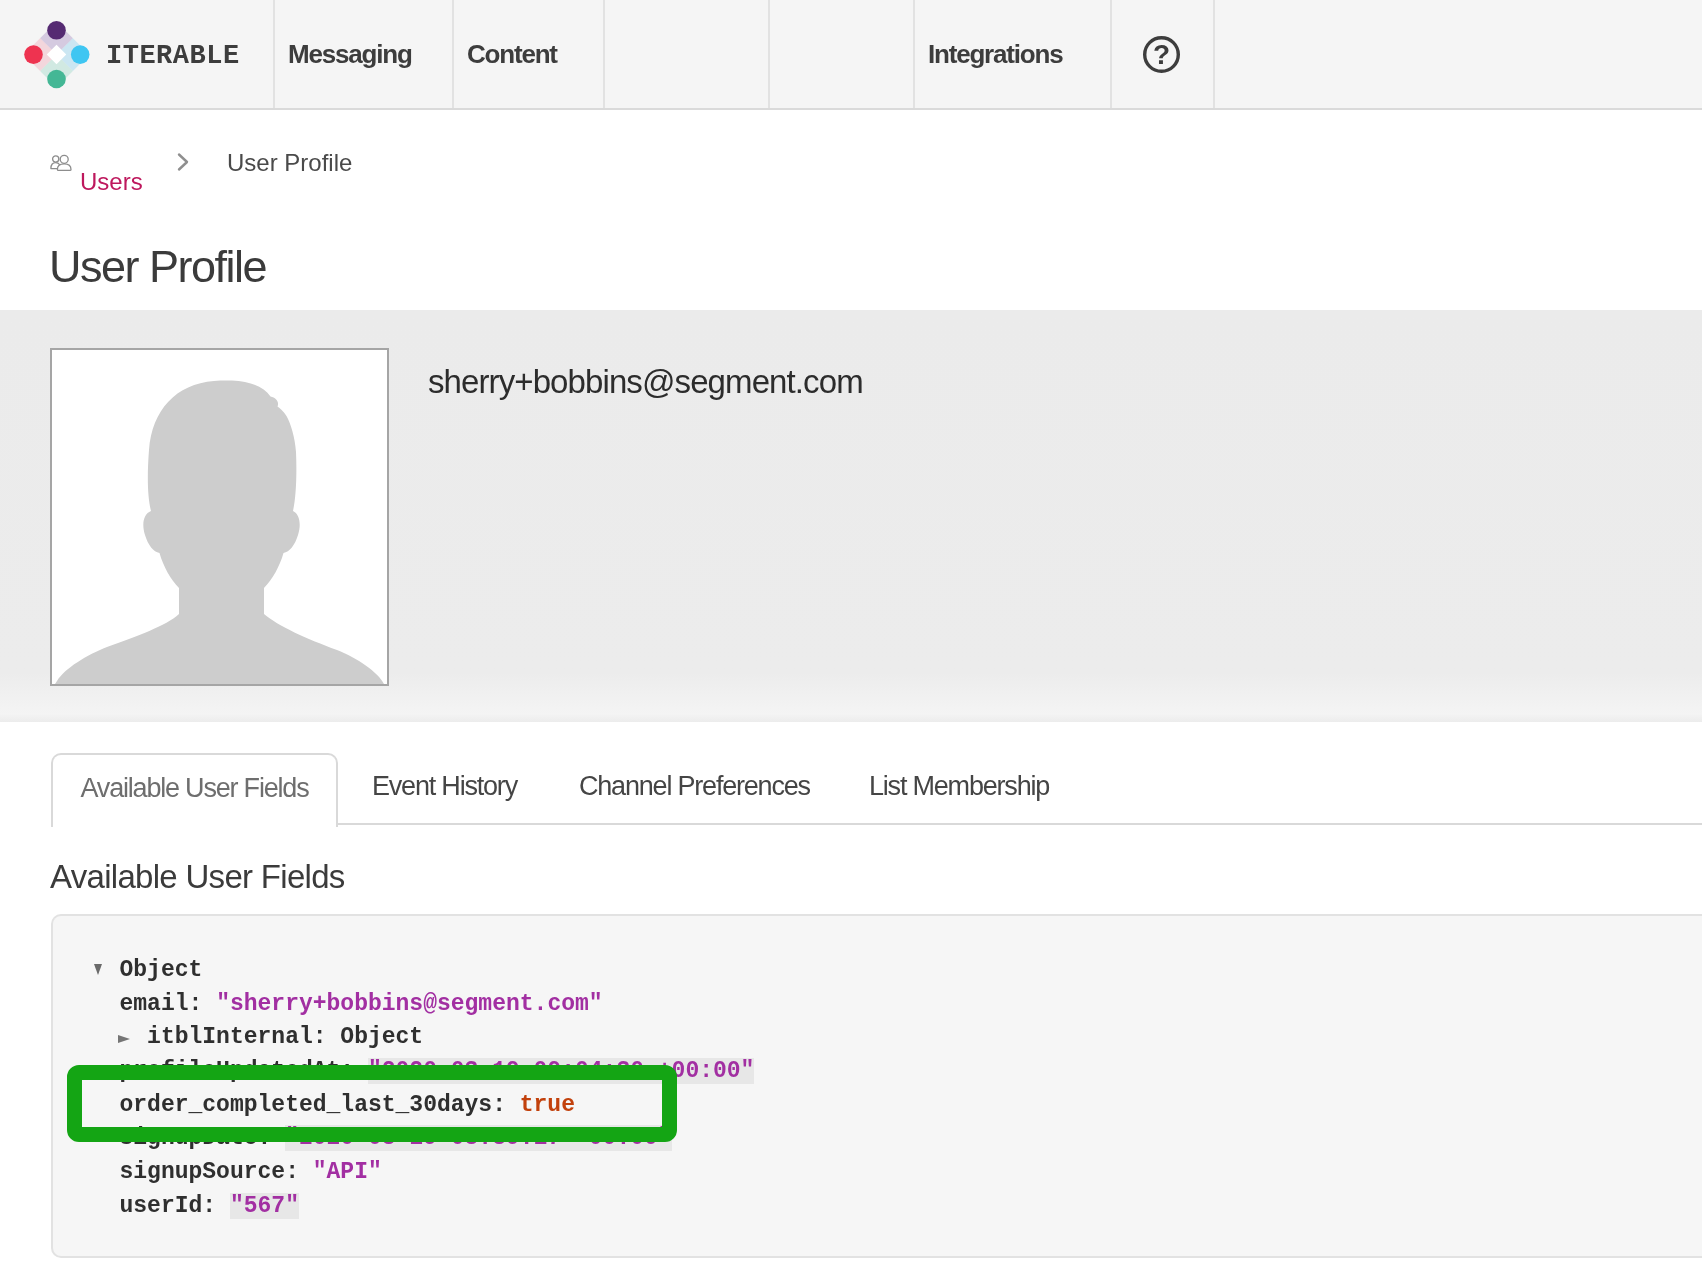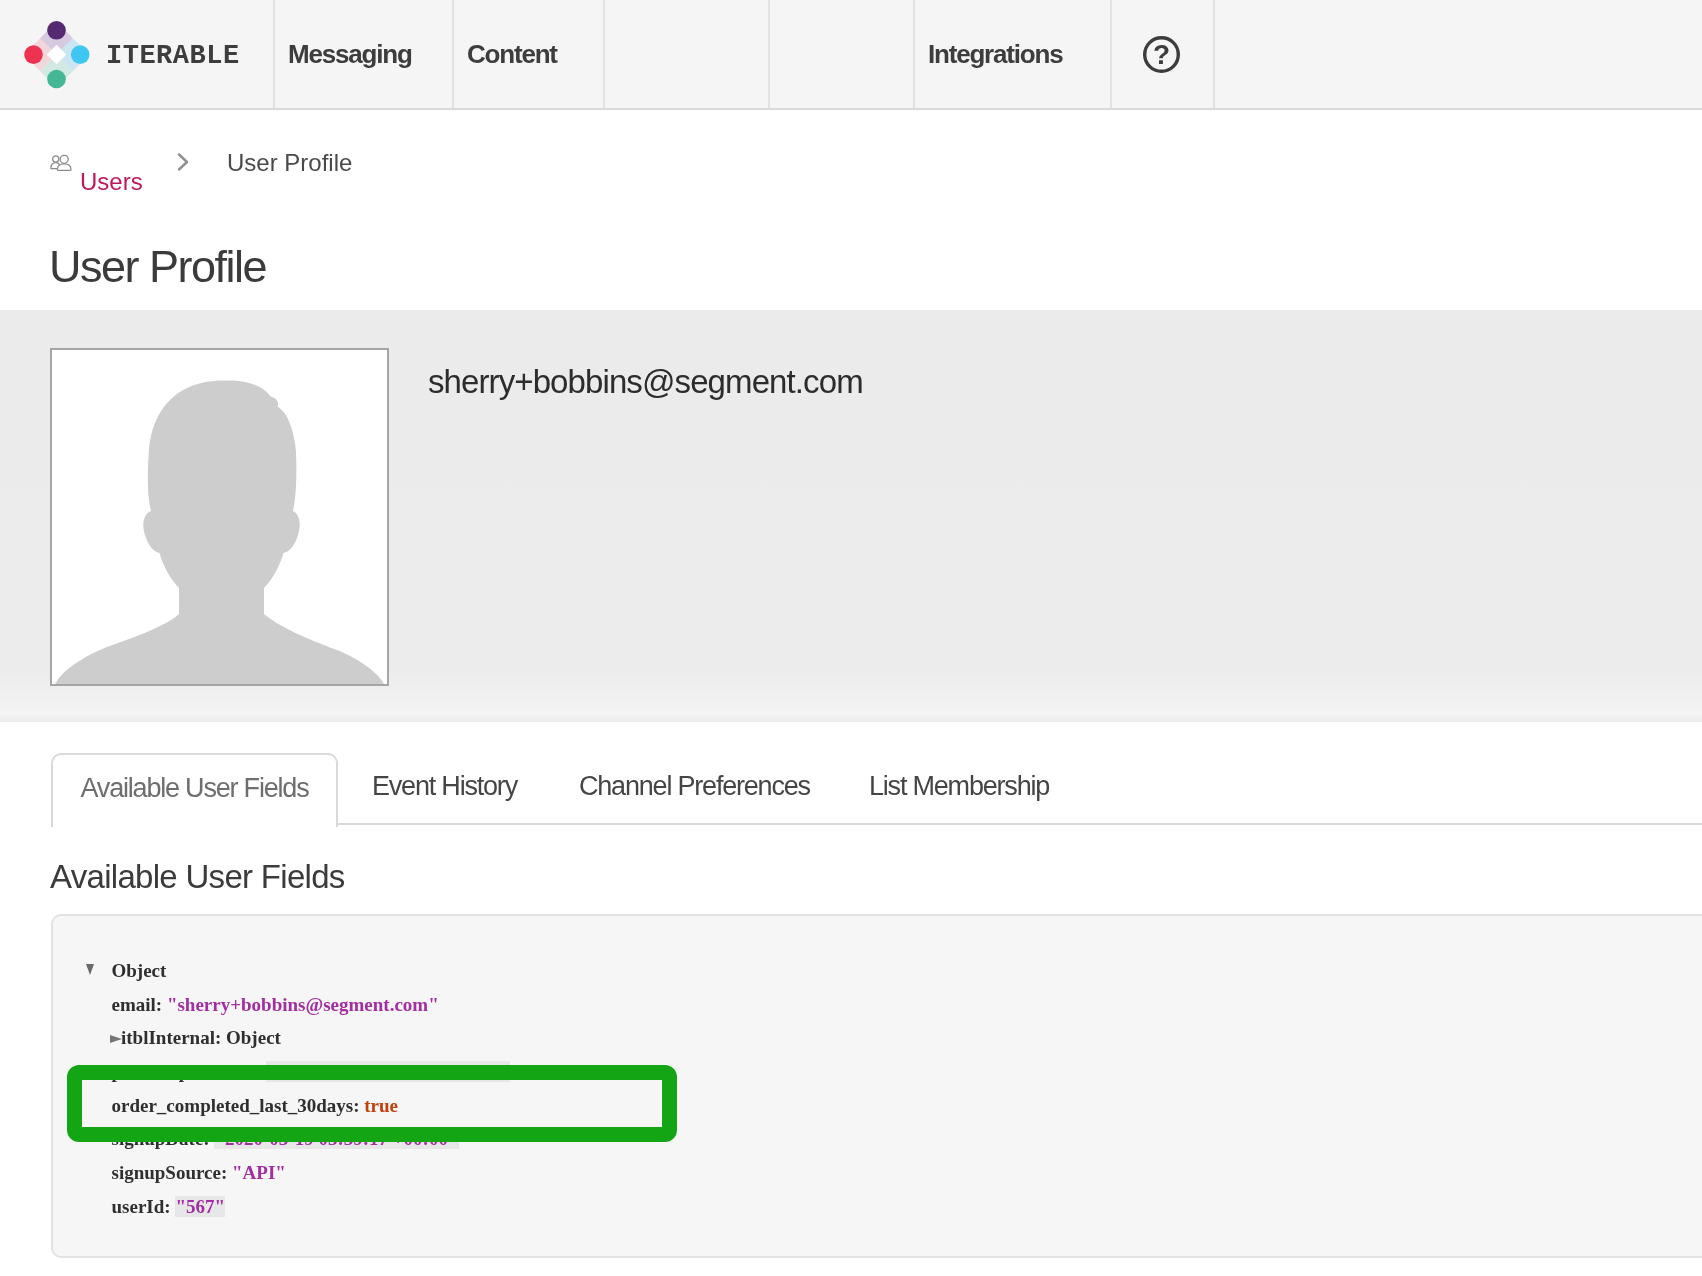--- a/index.html
+++ b/index.html
@@ -44,22 +44,22 @@
   .tab { position:absolute; top:0; height:72px; line-height:66px; font-size:27px;
     letter-spacing:-1.2px; color:#454545; white-space:nowrap; }
 
   
   .sectitle { position:absolute; left:50px; top:858px; font-size:33px; letter-spacing:-0.7px; color:#3b3b3b; }
 
   
   .code { position:absolute; left:51px; top:914px; width:1651px; height:344px;
     background:#f6f6f6; border:2px solid #e2e2e2; border-radius:10px 0 0 10px;
     border-right:none; }
-  .codelines { position:absolute; left:0; top:38px;
-    font-family:Liberation Serif, serif; font-size:19px; line-height:33.7px;
+  .codelines { position:absolute; left:8px; top:38px;
+    font-family:Liberation Mono, monospace; font-size:23px; line-height:33.7px;
     font-weight:bold; color:#2f2f2f; }
   .cl { position:relative; height:33.7px; padding-left:58.5px; white-space:pre; }
   .pv { color:#a22fa2; font-weight:bold; }
   .hl { background:#e7e7e7; }
   .tr { color:#c2410c; }
   .arrow-d { position:absolute; left:33px; top:10px; width:0; height:0;
     border-left:4px solid transparent; border-right:4px solid transparent;
     border-top:11.5px solid #6a6a6a; }
   .arrow-r { position:absolute; left:57px; top:14px; width:0; height:0;
     border-top:4.5px solid transparent; border-bottom:4.5px solid transparent;

